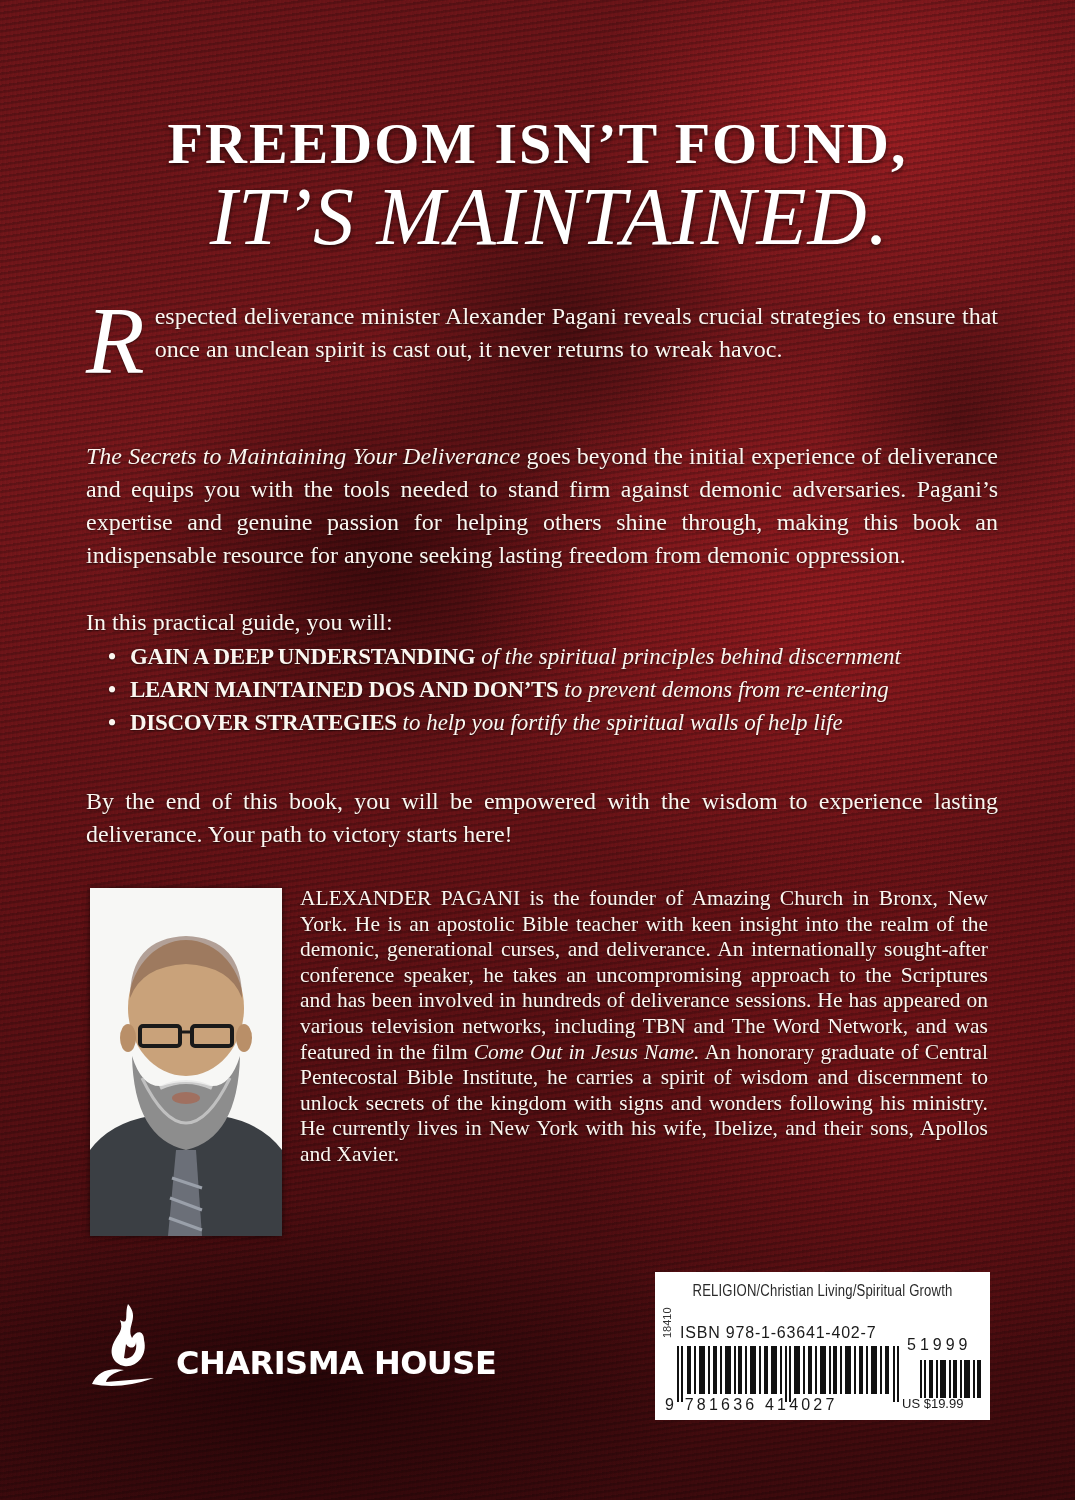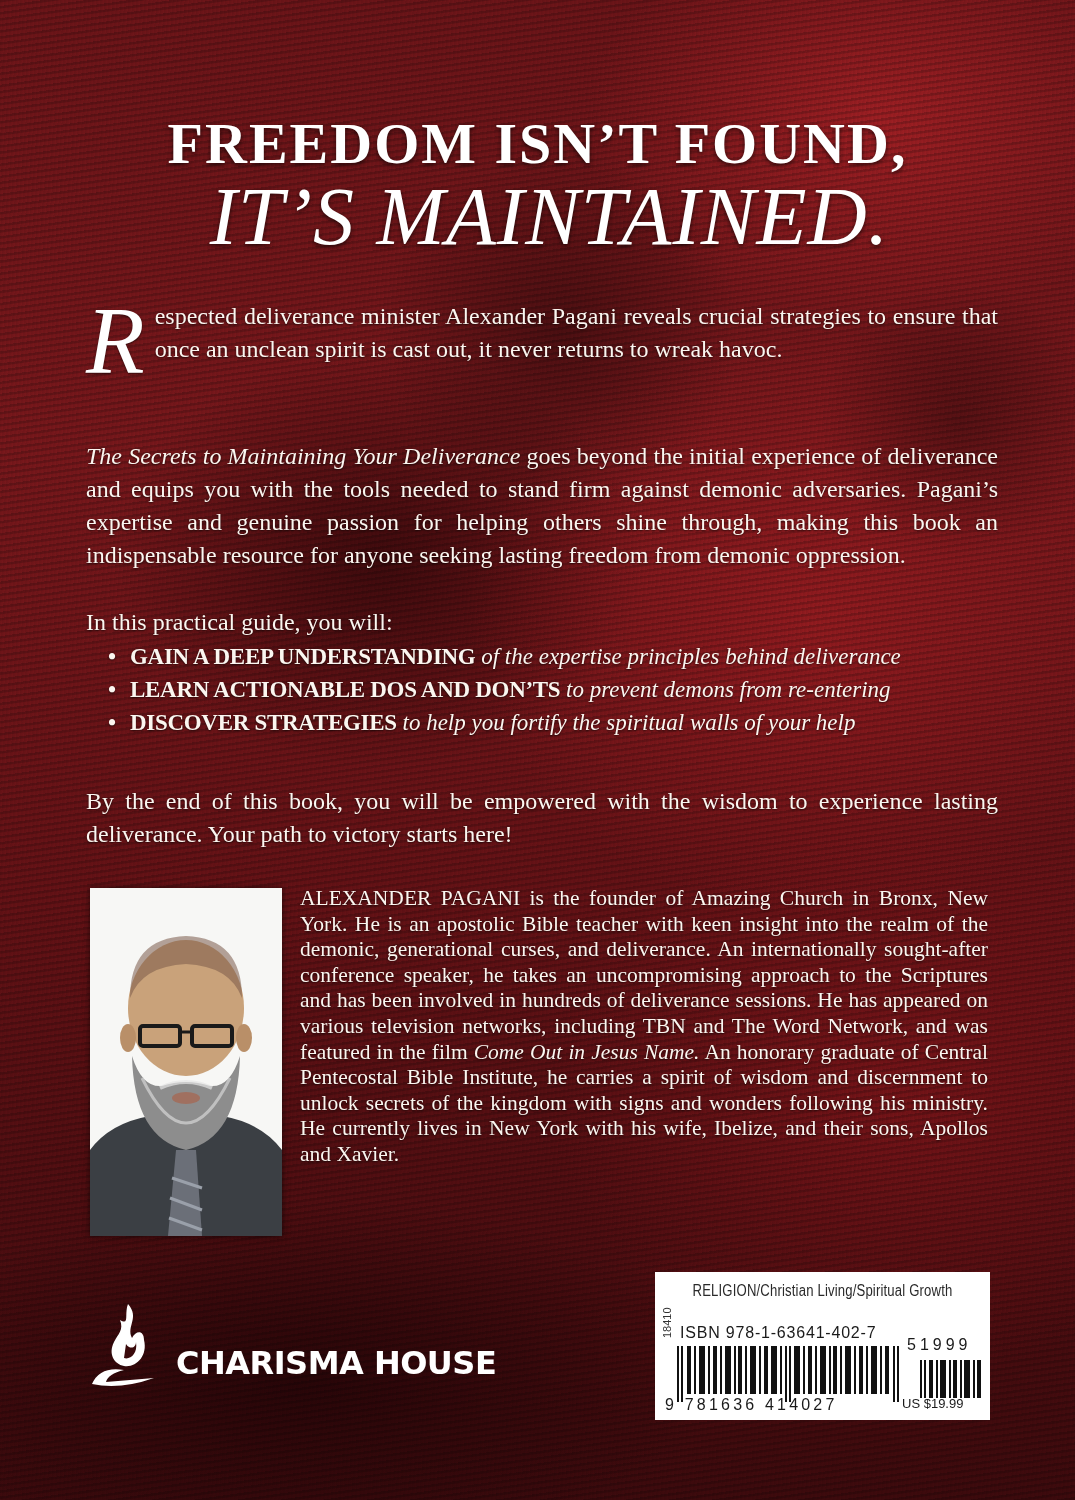--- a/index.html
+++ b/index.html
@@ -136,27 +136,27 @@
   </div>
 
   <div class="body-text lead">In this practical guide, you will:</div>
 
   <div class="body-text para2">
     <span class="title-italic">The Secrets to Maintaining Your Deliverance</span><span> goes beyond the initial experience of deliverance and equips you with the tools needed to stand firm against demonic adversaries. Pagani’s expertise and genuine passion for helping others shine through, making this book an indispensable resource for anyone seeking lasting freedom from demonic oppression.</span>
   </div>
 
   <ul class="bullets">
     <li>
-      <span class="dot">•</span><span class="strong">GAIN A DEEP UNDERSTANDING</span> <span class="em">of the expertise principles behind deliverance</span>
+      <span class="dot">•</span><span class="strong">GAIN A DEEP UNDERSTANDING</span> <span class="em">of the spiritual principles behind discernment</span>
     </li>
     <li>
-      <span class="dot">•</span><span class="strong">LEARN ACTIONABLE DOS AND DON’TS</span> <span class="em">to prevent demons from re-entering</span>
+      <span class="dot">•</span><span class="strong">LEARN MAINTAINED DOS AND DON’TS</span> <span class="em">to prevent demons from re-entering</span>
     </li>
     <li>
-      <span class="dot">•</span><span class="strong">DISCOVER STRATEGIES</span> <span class="em">to help you fortify the spiritual walls of your help</span>
+      <span class="dot">•</span><span class="strong">DISCOVER STRATEGIES</span> <span class="em">to help you fortify the spiritual walls of help life</span>
     </li>
   </ul>
 
   <div class="body-text closing">By the end of this book, you will be empowered with the wisdom to experience lasting deliverance. Your path to victory starts here!</div>
 
   <div class="author-photo">
     <svg width="192" height="348" viewBox="0 0 192 348">
       <rect width="192" height="348" fill="#f7f7f5"></rect>
 
       <path d="M0 262 Q20 235 60 228 L96 250 L132 228 Q172 235 192 262 L192 348 L0 348 Z" fill="#3b3f44"></path>

